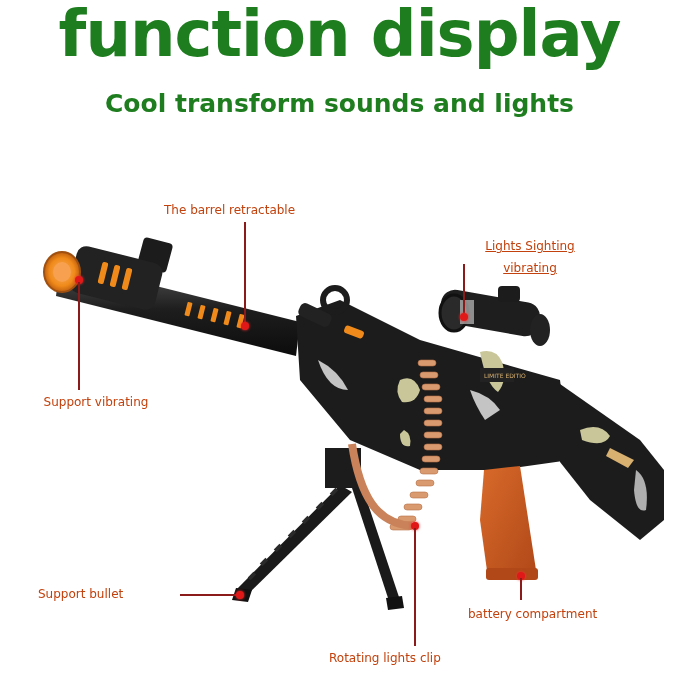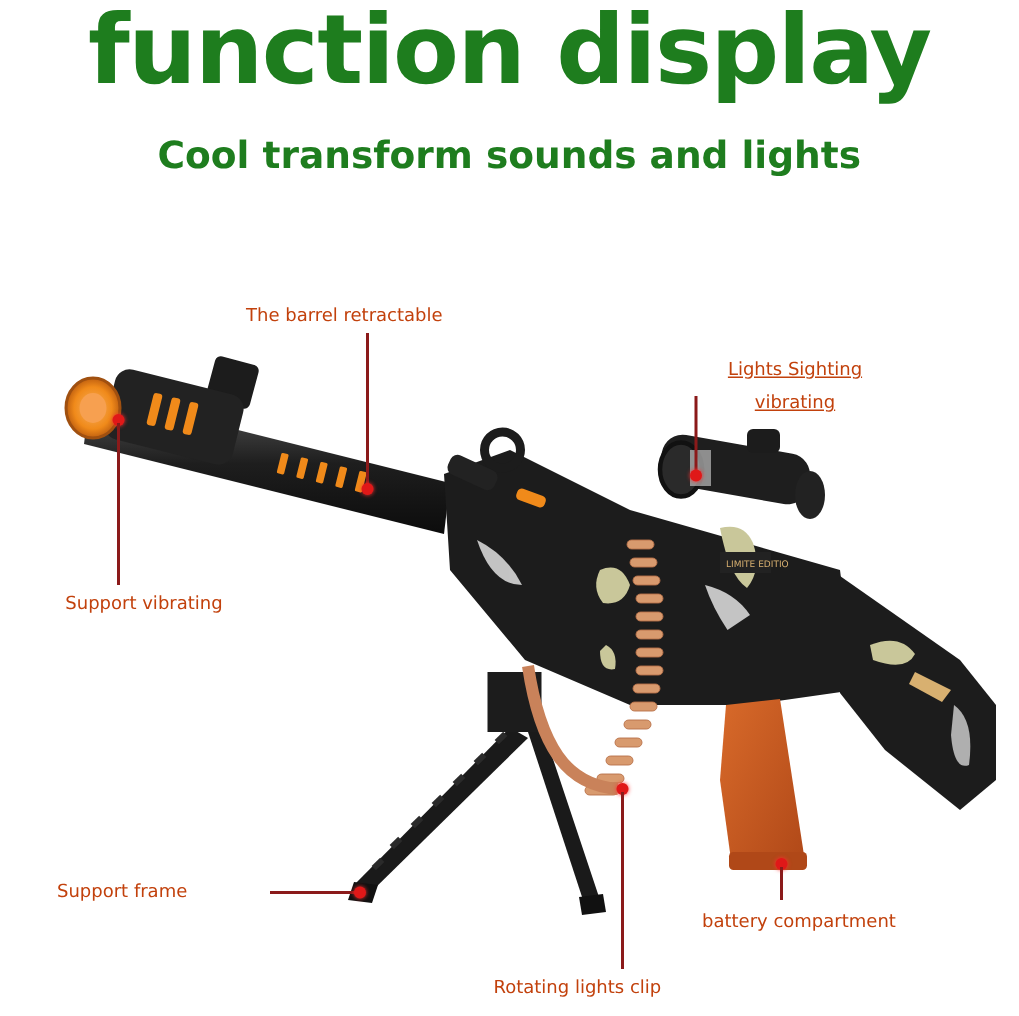--- a/index.html
+++ b/index.html
@@ -140,21 +140,21 @@
 </div>
 <div class="leader" style="left:463px;top:264px;width:2px;height:52px;"></div>
 <div class="dot" style="left:460px;top:313px;"></div>
 
 <div class="dot" style="left:75px;top:276px;"></div>
 <div class="leader" style="left:78px;top:282px;width:2px;height:108px;"></div>
 <div class="label center" style="left:0px;top:391px;width:192px;">
   <div>Support vibrating</div>
 </div>
 
-<div class="label" style="left:38px;top:583px;">Support frame</div>
+<div class="label" style="left:38px;top:583px;">Support bullet</div>
 <div class="leader" style="left:180px;top:594px;width:60px;height:2px;"></div>
 <div class="dot" style="left:236px;top:591px;"></div>
 
 <div class="dot" style="left:517px;top:572px;"></div>
 <div class="leader" style="left:520px;top:578px;width:2px;height:22px;"></div>
 <div class="label" style="left:468px;top:603px;">battery compartment</div>
 
 <div class="dot" style="left:411px;top:522px;"></div>
 <div class="leader" style="left:414px;top:528px;width:2px;height:118px;"></div>
 <div class="label" style="left:329px;top:647px;">Rotating lights clip</div>

